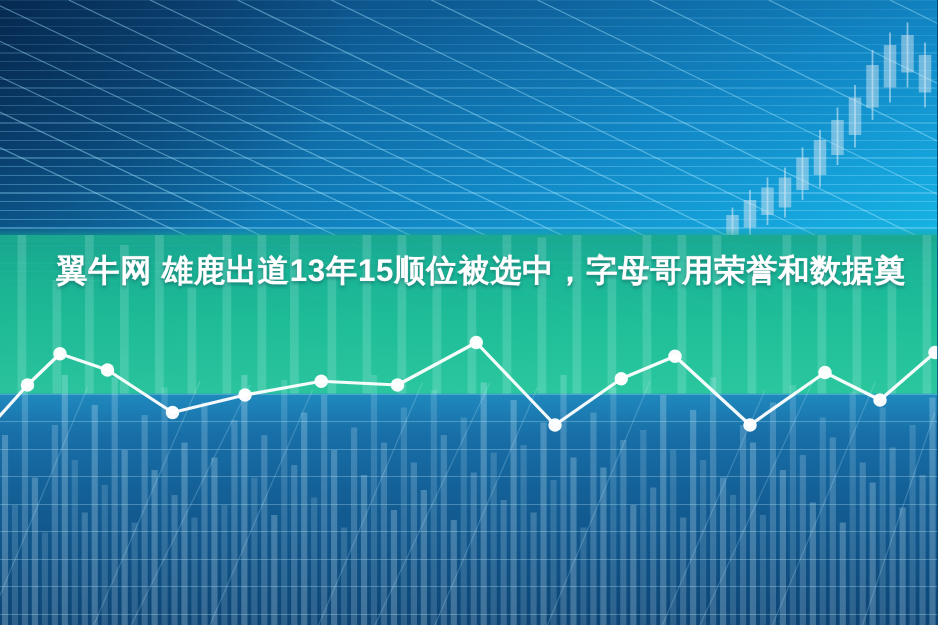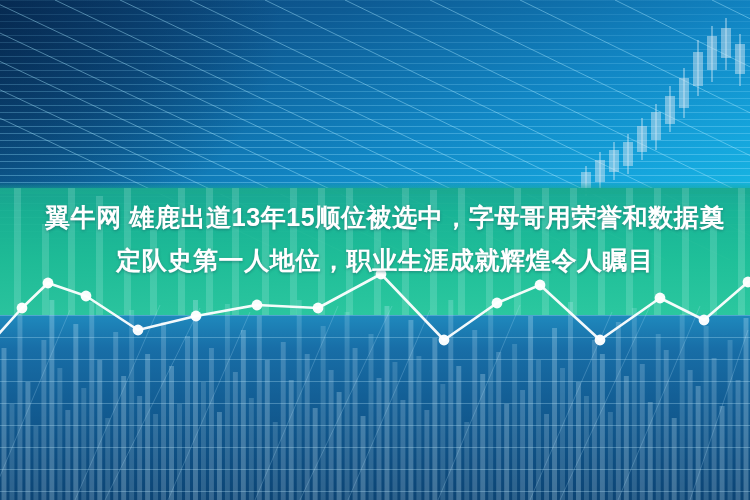--- a/index.html
+++ b/index.html
@@ -302,16 +302,15 @@
       <circle cx="497" cy="303" r="5.4" fill="#ffffff" opacity="0.97"></circle>
       <circle cx="540" cy="285" r="5.4" fill="#ffffff" opacity="0.97"></circle>
       <circle cx="600" cy="340" r="5.4" fill="#ffffff" opacity="0.97"></circle>
       <circle cx="660" cy="298" r="5.4" fill="#ffffff" opacity="0.97"></circle>
       <circle cx="704" cy="320" r="5.4" fill="#ffffff" opacity="0.97"></circle>
       <circle cx="748" cy="282" r="5.4" fill="#ffffff" opacity="0.97"></circle>
     </svg>
 
   <div id="headline">
     <span class="ln">翼牛网 雄鹿出道13年15顺位被选中，字母哥用荣誉和数据奠</span>
-    <span class="ln">定队史第一人地位，职业生涯成就辉煌令人瞩目</span>
   </div>
 
 </div>
 
 </body></html>

